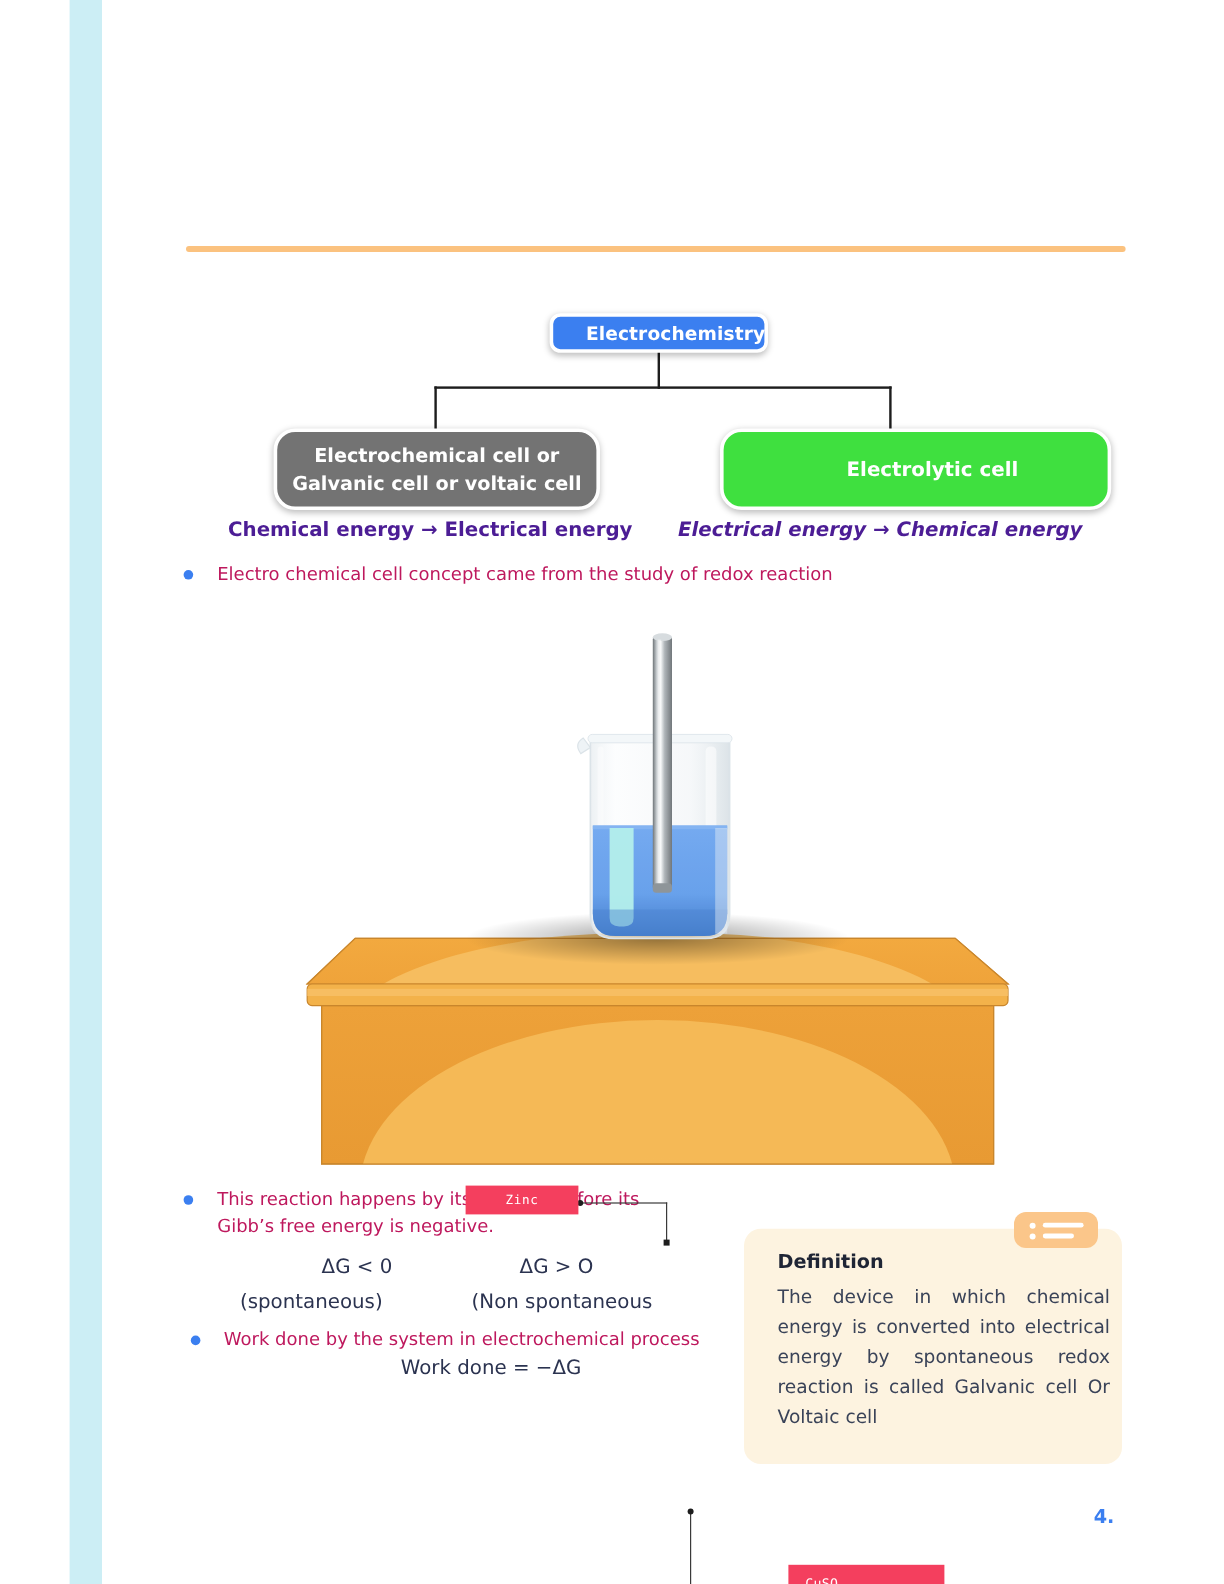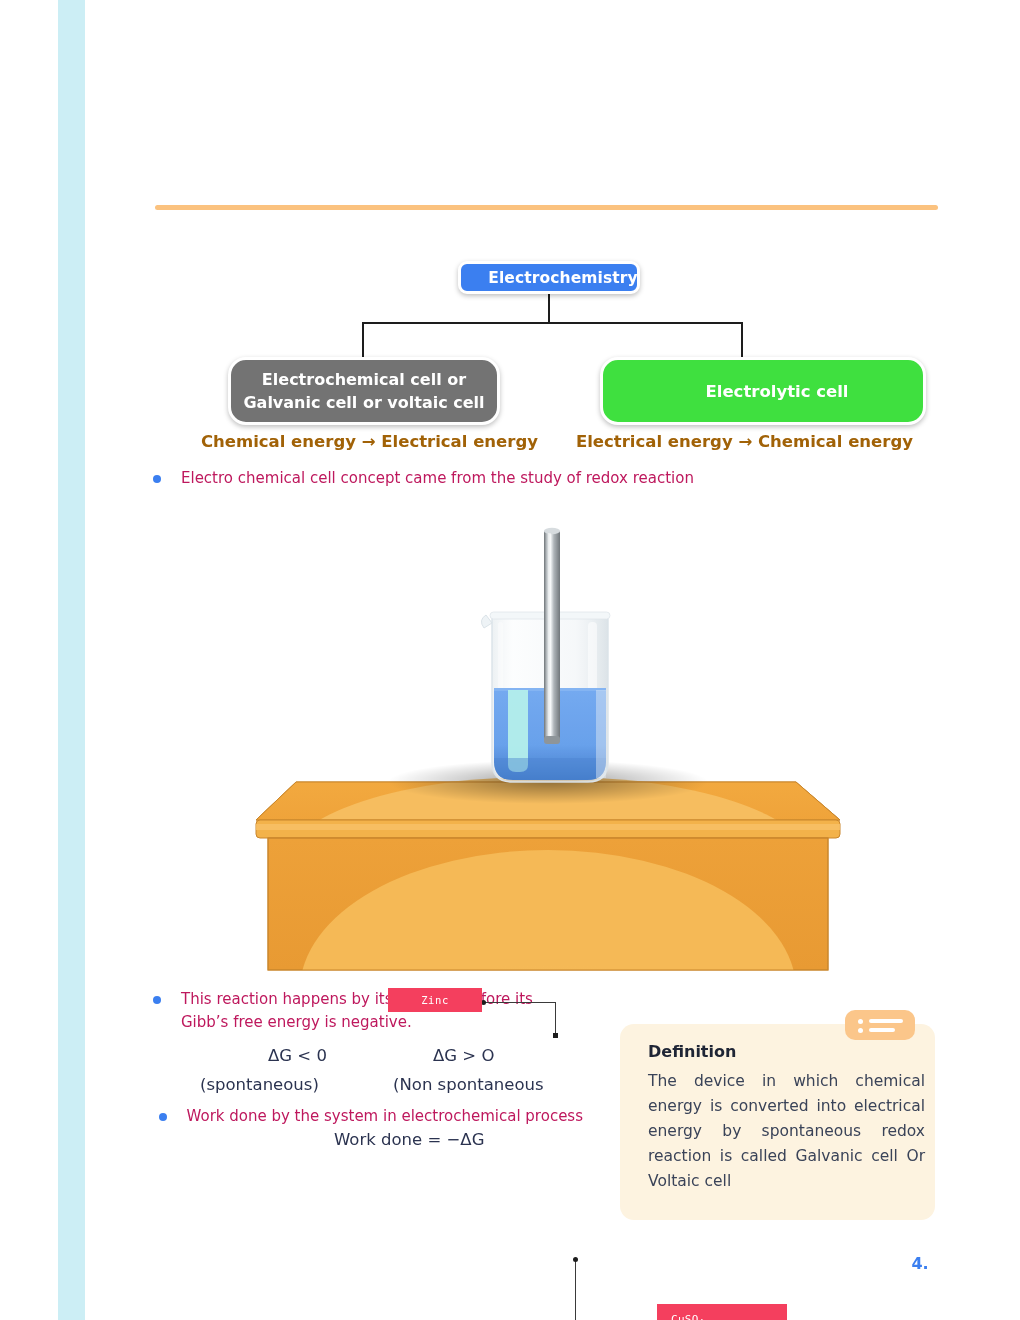--- a/index.html
+++ b/index.html
@@ -99,25 +99,25 @@
   .conn-stem   { left: 548px; top: 292px; width: 2px;  height: 32px; }
   .conn-bar    { left: 362px; top: 322px; width: 381px; height: 2px; }
   .conn-drop-l { left: 362px; top: 322px; width: 2px;  height: 38px; }
   .conn-drop-r { left: 741px; top: 322px; width: 2px;  height: 38px; }
 
   .caption {
     position: absolute;
     top: 432px;
     font-size: 16.5px;
     font-weight: bold;
-    color: #a16207;
-    text-align: right;
+    color: #4c1d95;
+    text-align: left;
   }
   .caption-left  { left: 190px; width: 348px; }
-  .caption-right { left: 565px; width: 348px; }
+  .caption-right { left: 565px; width: 348px; font-style: italic; }
 
   
   .bullet-row {
     position: absolute;
     display: flex;
     align-items: flex-start;
   }
   .bullet-dot {
     width: 8px;
     height: 8px;

